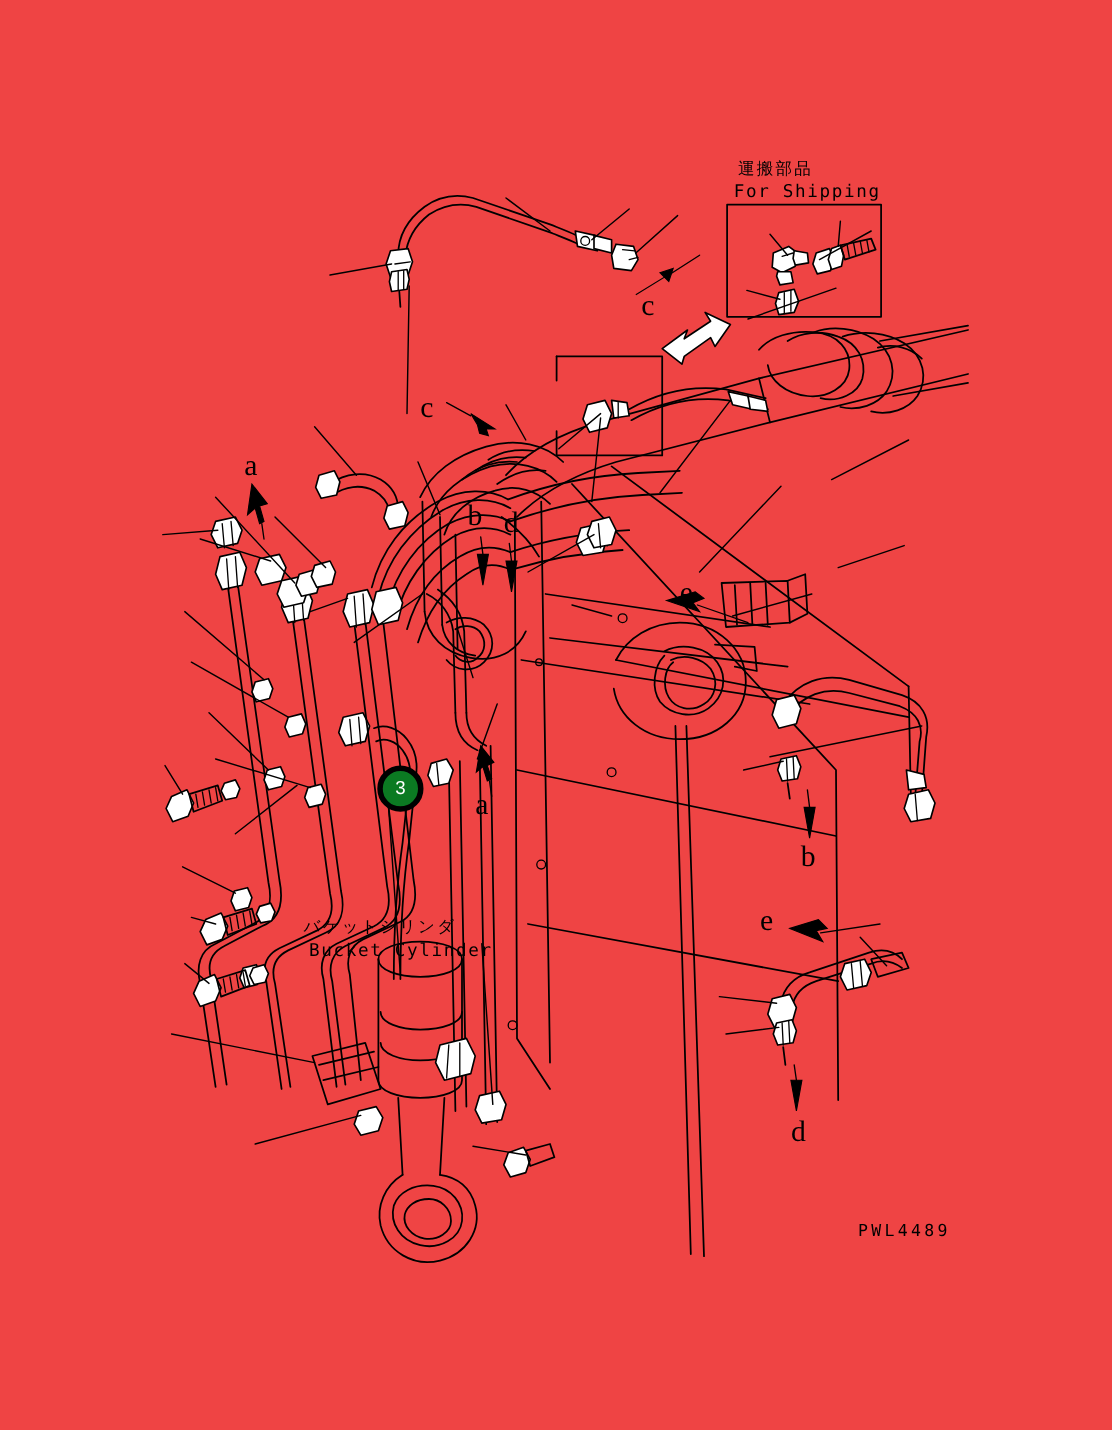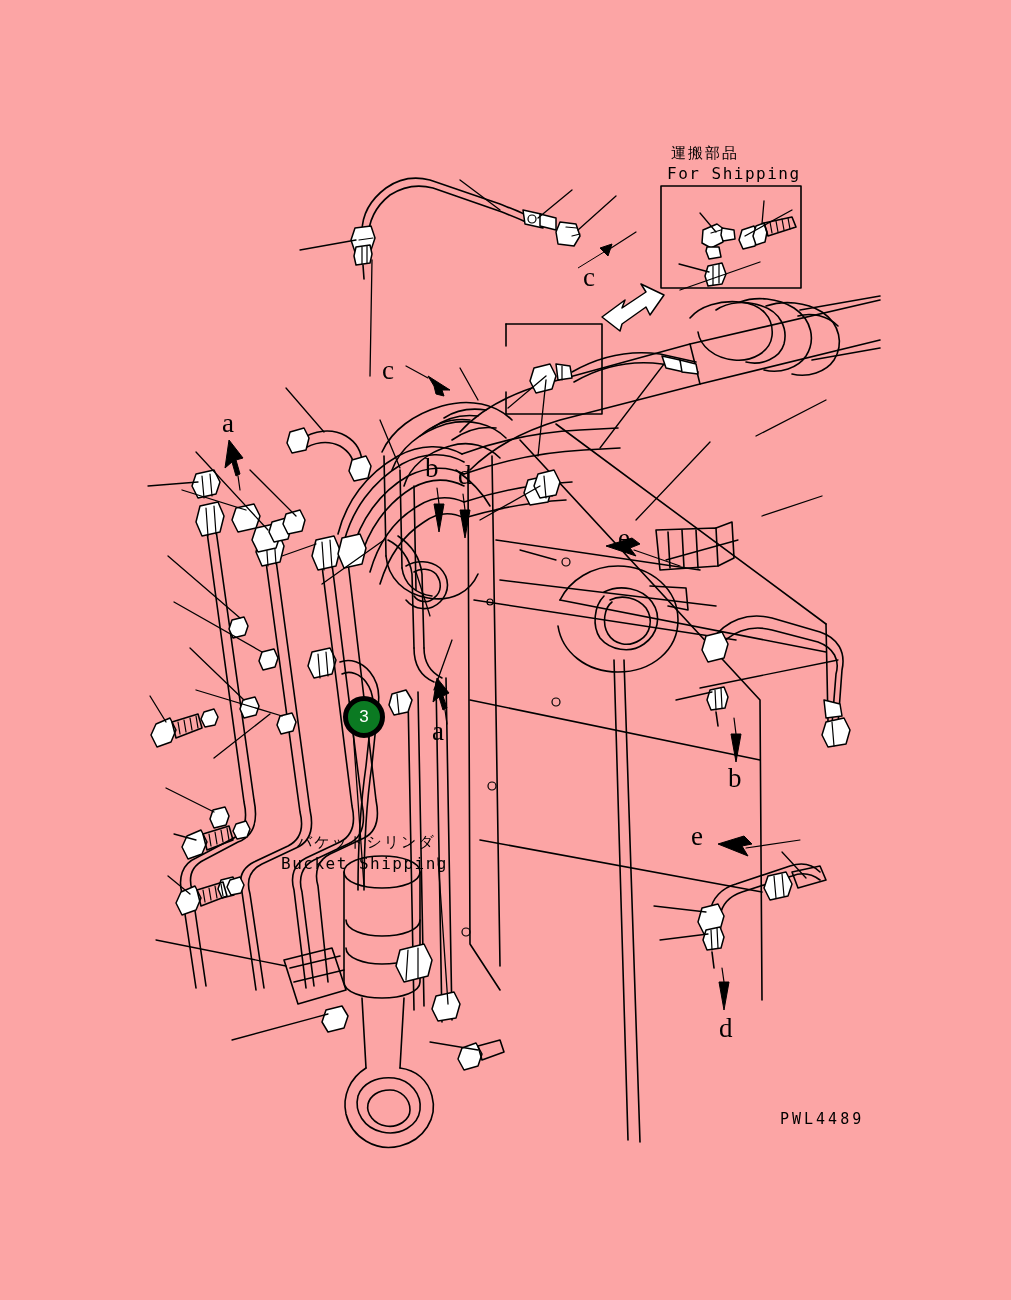--- a/index.html
+++ b/index.html
@@ -7,21 +7,21 @@
     padding: 0;
     background: #ffffff;
   }
   body {
     font-family: "Liberation Sans", sans-serif;
   }
   #sheet {
     position: relative;
     width: 1011px;
     height: 1300px;
-    background: #fca5a5;
+    background: #ef4444;
     overflow: hidden;
   }
   #sheet svg.layer {
     position: absolute;
     left: 0;
     top: 0;
     width: 1011px;
     height: 1300px;
   }
   .ln {
@@ -469,22 +469,22 @@
 
       <path class="fillk" d="M606 546 L636 556 L630 548 L640 544 L632 538 Z"></path>
       <path class="ln-thin" d="M634 550 L680 566"></path>
     </g>
 
   </svg>
 
   <div class="txt jp" style="left:671px; top:146px;">運搬部品</div>
   <div class="txt en-label" style="left:667px; top:166px;">For Shipping</div>
 
-  <div class="txt jp" style="left:297px; top:835px;">バケットシリンダ</div>
-  <div class="txt en-label" style="left:281px; top:856px;">Bucket Shipping</div>
+  <div class="txt jp" style="left:276px; top:835px;">バケットシリンダ</div>
+  <div class="txt en-label" style="left:281px; top:856px;">Bucket Cylinder</div>
 
   <div class="txt drawno" style="left:780px; top:1112px;">PWL4489</div>
 
   <div class="txt lettercall" style="left:222px; top:410px;">a</div>
   <div class="txt lettercall" style="left:432px; top:718px;">a</div>
   <div class="txt lettercall" style="left:425px; top:455px;">b</div>
   <div class="txt lettercall" style="left:728px; top:765px;">b</div>
   <div class="txt lettercall" style="left:583px; top:264px;">c</div>
   <div class="txt lettercall" style="left:382px; top:357px;">c</div>
   <div class="txt lettercall" style="left:458px; top:462px;">d</div>

